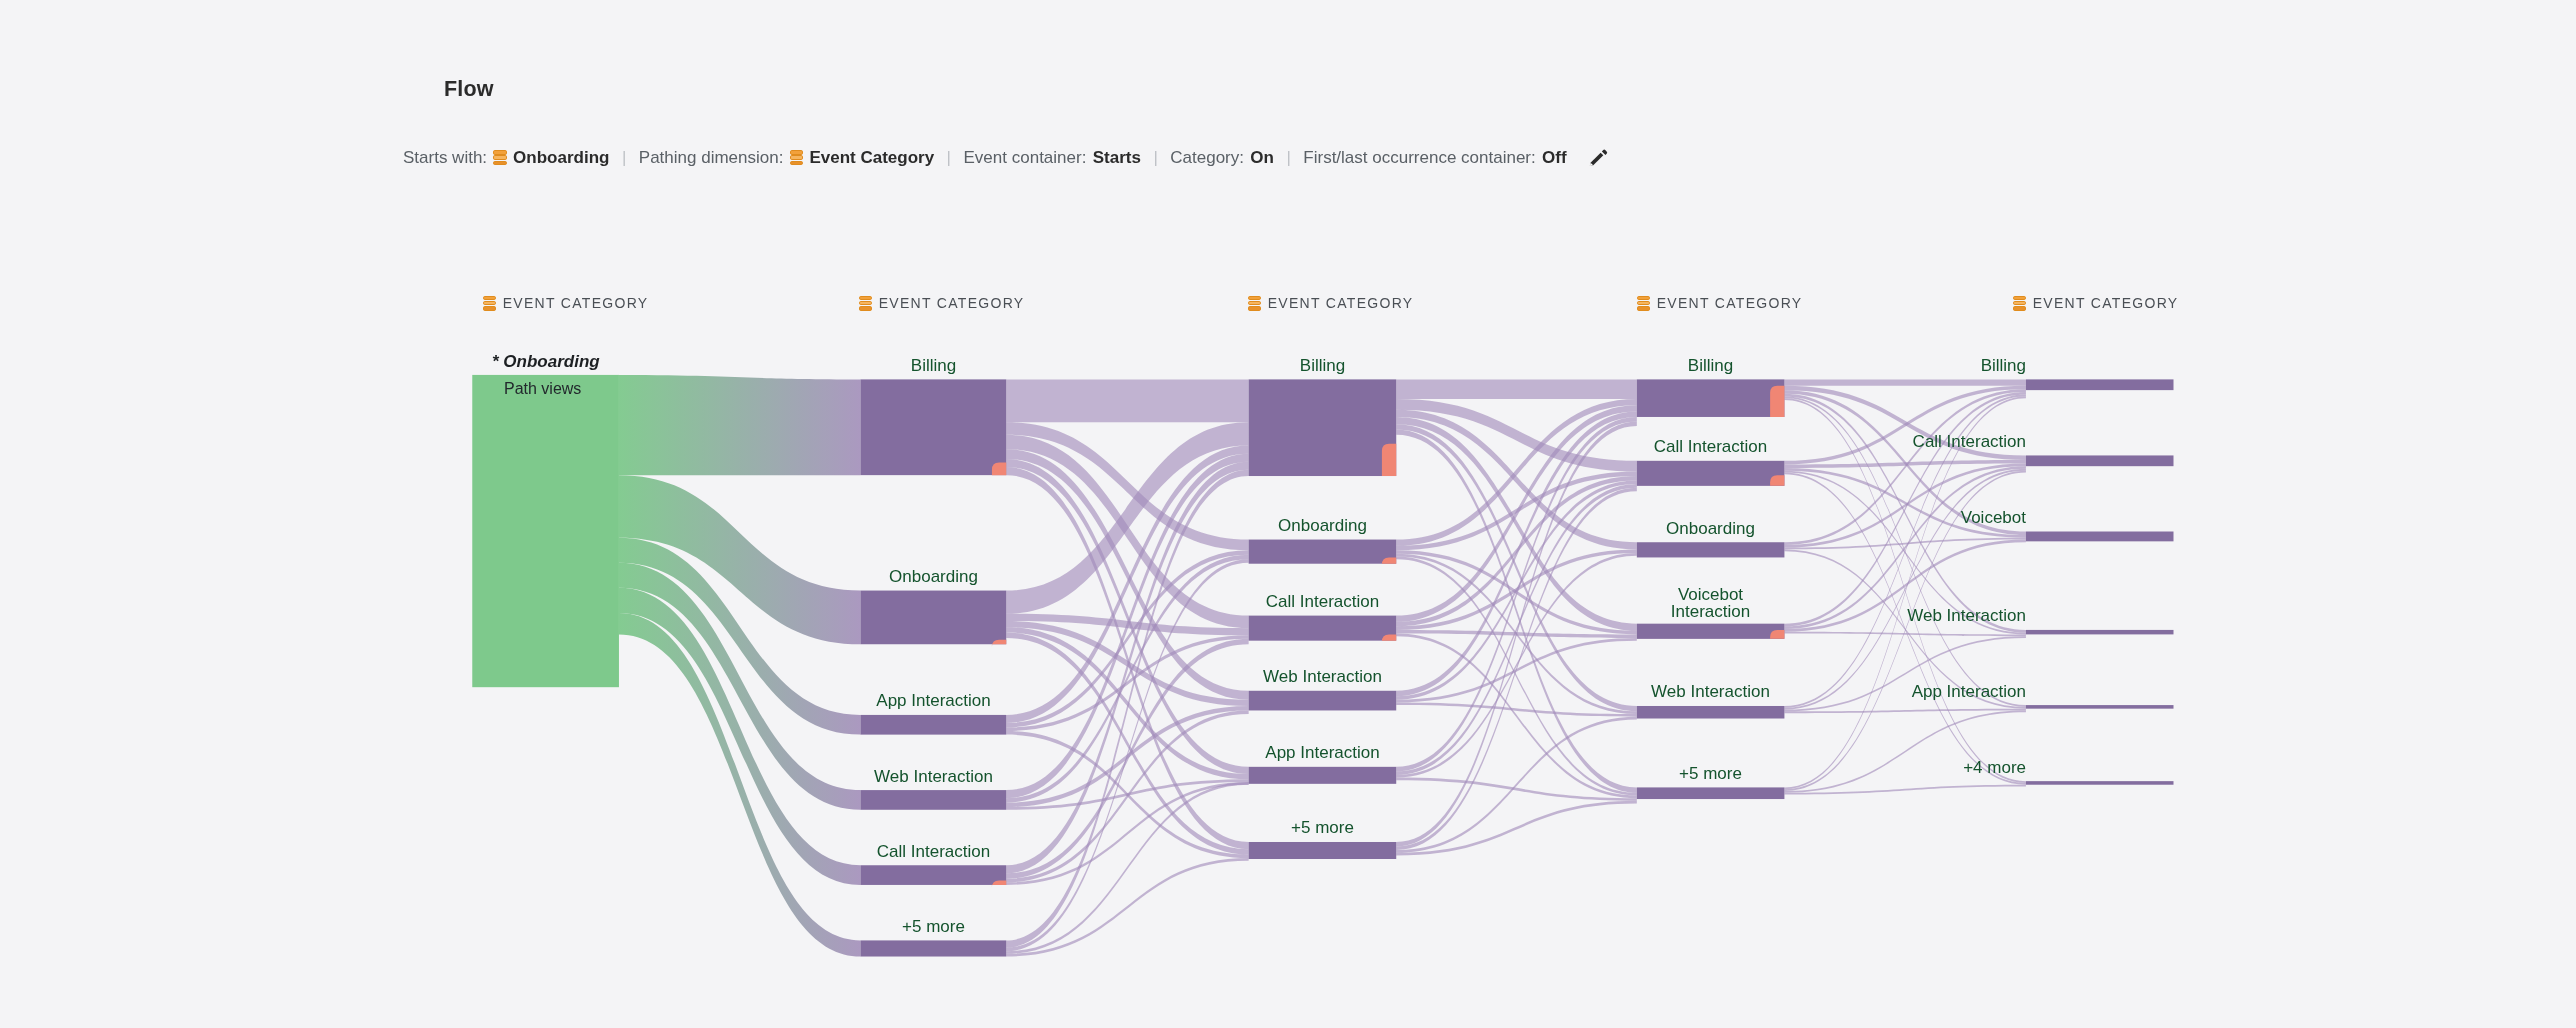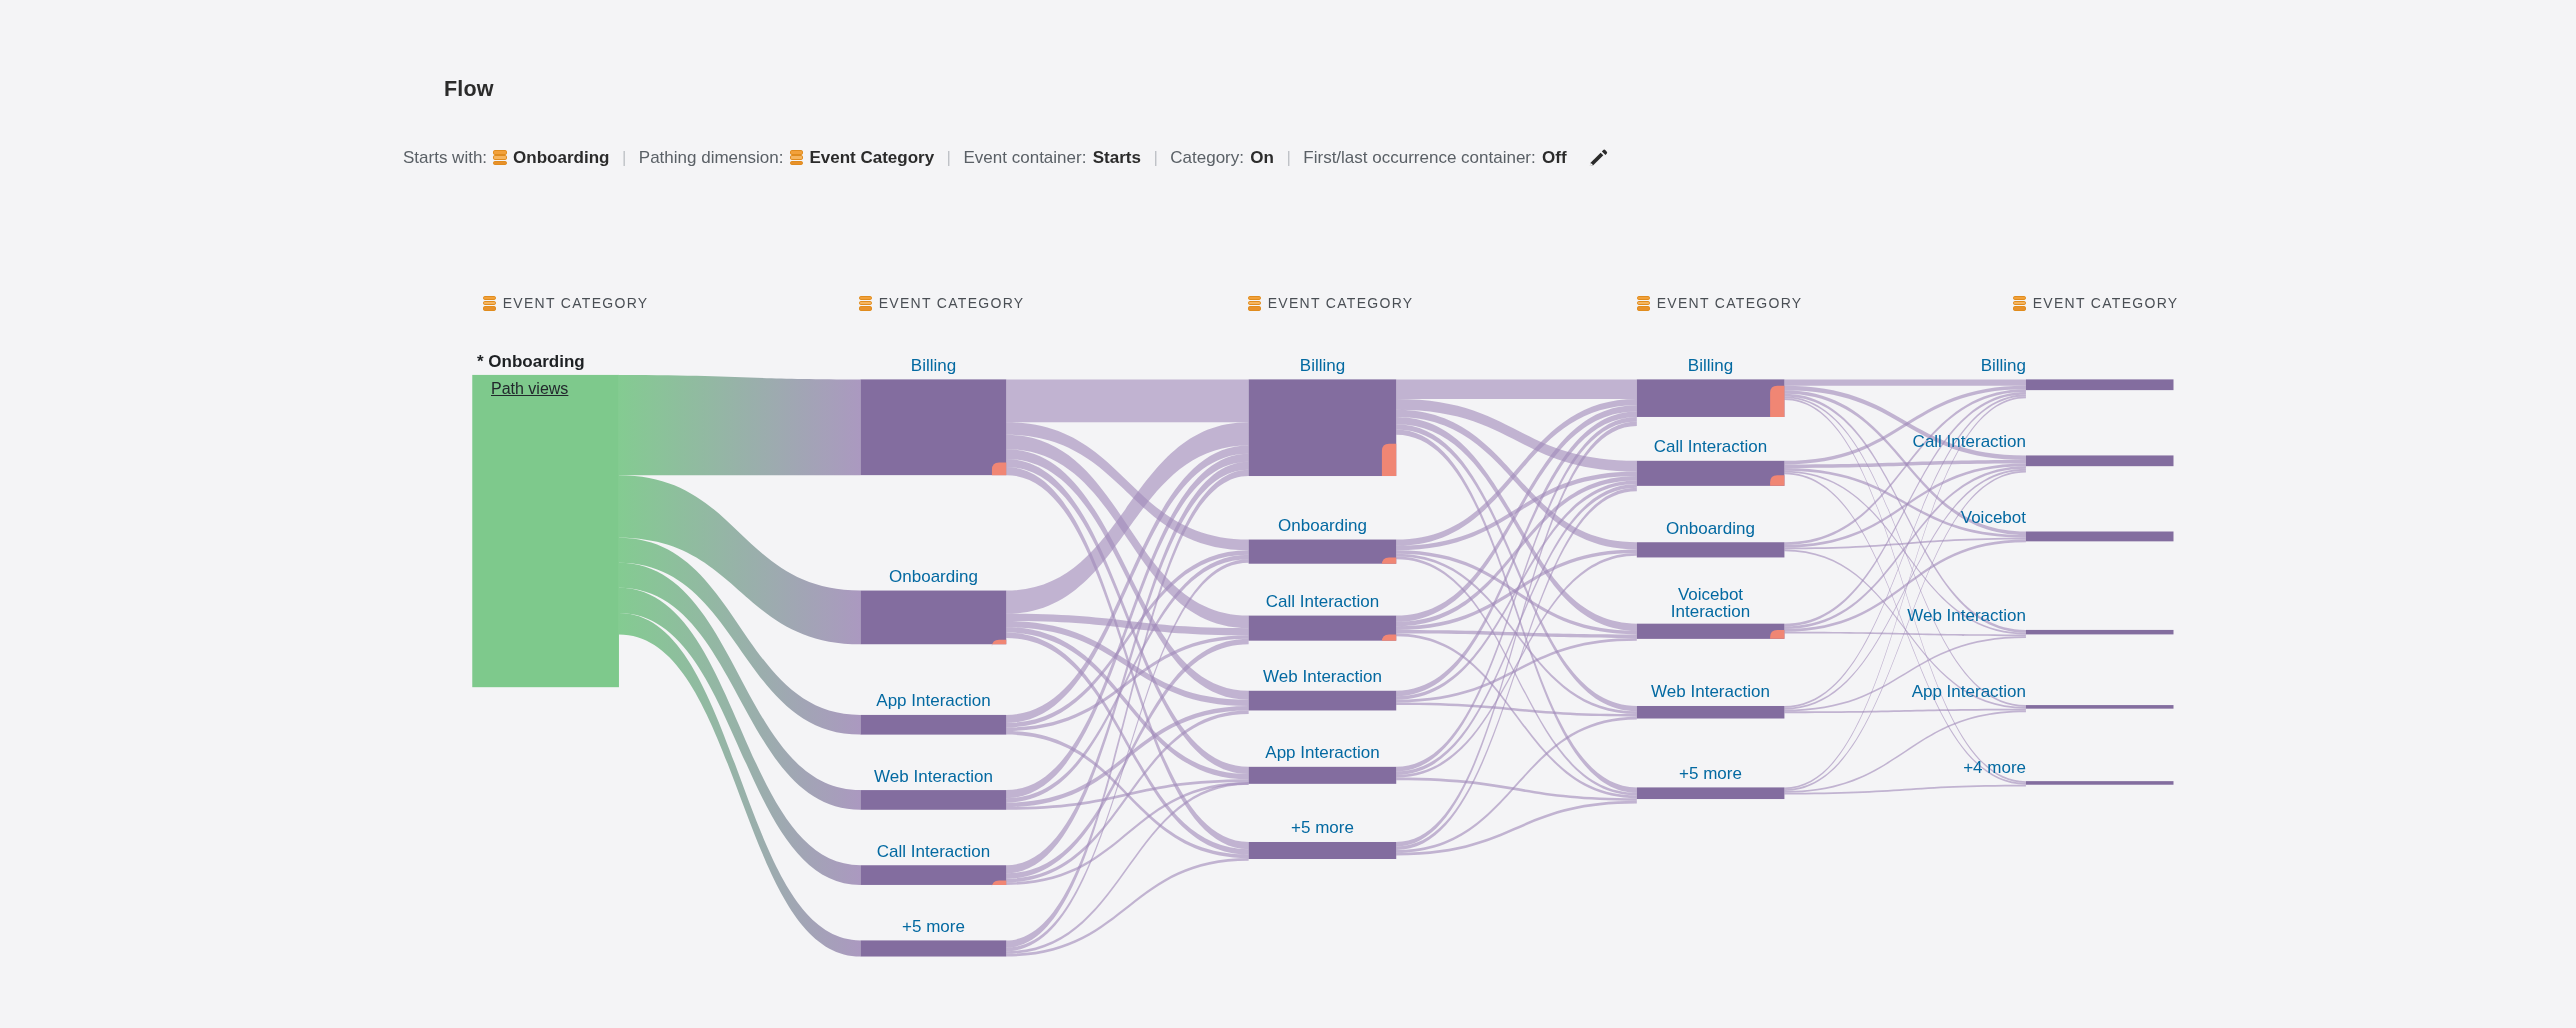--- a/index.html
+++ b/index.html
@@ -41,21 +41,21 @@
     display:flex;align-items:center;justify-content:center;
   }
   
   #sankey{position:absolute;left:0;top:0;width:2576px;height:1029px;}
   .col-head{
     position:absolute;display:flex;align-items:center;
     font-size:14px;letter-spacing:1.3px;color:#4a4f55;
     text-transform:uppercase;white-space:nowrap;
   }
   .node-label{
-    position:absolute;font-size:17px;color:#0369a1;white-space:nowrap;
+    position:absolute;font-size:17px;color:#14532d;white-space:nowrap;
   }
   .node-label.bold{font-weight:bold;color:#1d2023;}
   .node-label.right{text-align:right;}
   .node-label.two-line{line-height:1.0;}
   .inner-label{
     position:absolute;font-size:16px;color:#22282c;white-space:nowrap;
   }
 </style>
 </head>
 <body>
@@ -275,22 +275,22 @@
       <span>EVENT CATEGORY</span>
     </div>
     <div class="col-head" style="left: 2013px; top: 295px;">
       <span class="db-icon">
         <i></i>
         <i></i>
         <i></i>
       </span>
       <span>EVENT CATEGORY</span>
     </div>
-    <div class="node-label bold" style="top: 352px; left: 477px;">* Onboarding</div>
-    <div class="inner-label" style="left: 491px; top: 380px; text-decoration: underline;">Path views</div>
+    <div class="node-label bold" style="top: 352px; left: 492px; font-style: italic;">* Onboarding</div>
+    <div class="inner-label" style="left: 504px; top: 380px;">Path views</div>
     <div class="node-label" style="top: 356px; left: 701px; width: 465px; text-align: center;">Billing</div>
     <div class="node-label" style="top: 567px; left: 701px; width: 465px; text-align: center;">Onboarding</div>
     <div class="node-label" style="top: 691px; left: 701px; width: 465px; text-align: center;">App Interaction</div>
     <div class="node-label" style="top: 767px; left: 701px; width: 465px; text-align: center;">Web Interaction</div>
     <div class="node-label" style="top: 842px; left: 701px; width: 465px; text-align: center;">Call Interaction</div>
     <div class="node-label" style="top: 917px; left: 701px; width: 465px; text-align: center;">+5 more</div>
     <div class="node-label" style="top: 356px; left: 1090px; width: 465px; text-align: center;">Billing</div>
     <div class="node-label" style="top: 516px; left: 1090px; width: 465px; text-align: center;">Onboarding</div>
     <div class="node-label" style="top: 592px; left: 1090px; width: 465px; text-align: center;">Call Interaction</div>
     <div class="node-label" style="top: 667px; left: 1090px; width: 465px; text-align: center;">Web Interaction</div>

